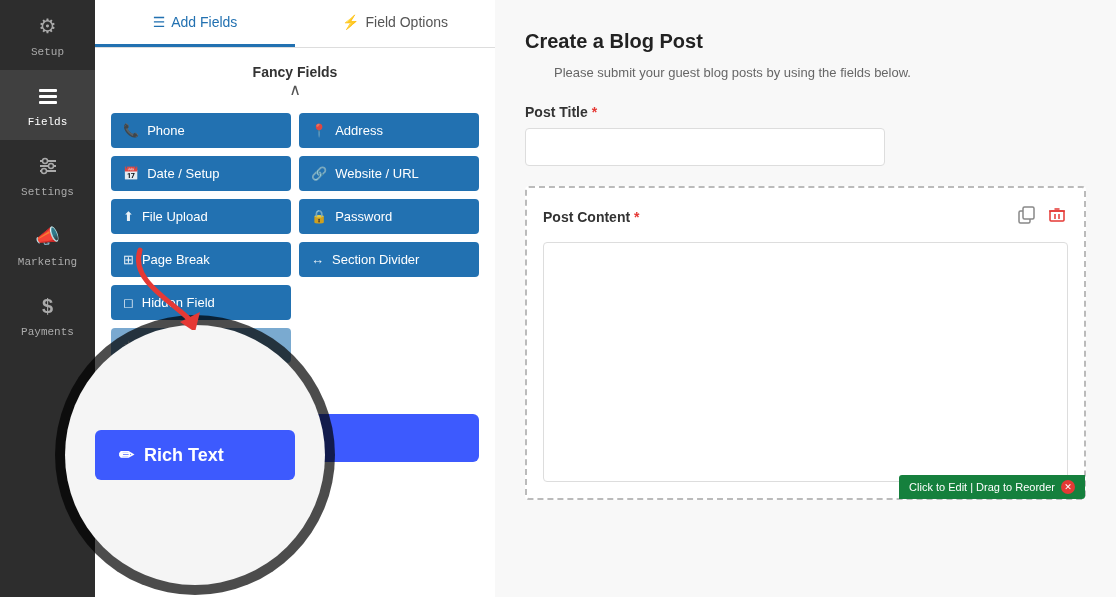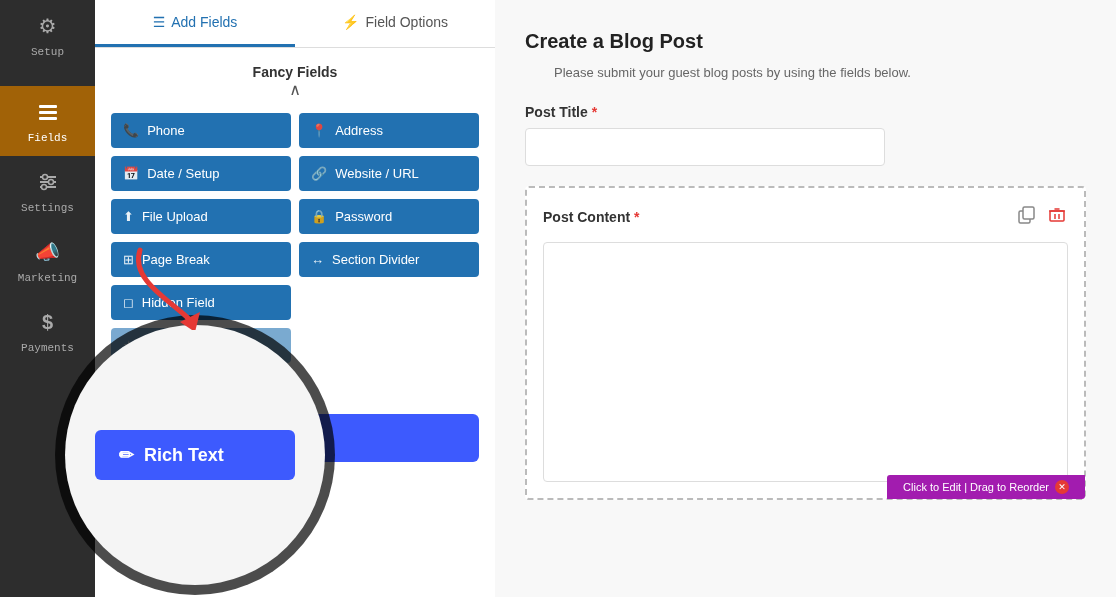--- a/index.html
+++ b/index.html
@@ -19,21 +19,21 @@
       width: 100%;
       display: flex;
       flex-direction: column;
       align-items: center;
       padding: 12px 8px;
       cursor: pointer;
       color: #aaa;
       font-size: 12px;
       gap: 6px;
     }
-    .sidebar-item.active { background: #a16207; color: #fff; margin-top: 16px; }
+    .sidebar-item.active { background: #404040; color: #fff; }
     .sidebar-item .icon-wrap {
       width: 28px; height: 28px;
       display: flex; align-items: center; justify-content: center;
       font-size: 20px;
     }
     .sidebar-item span { font-size: 11px; font-family: Liberation Mono, monospace; }
 
     
     .fields-panel {
       width: 400px;
@@ -197,24 +197,24 @@
       height: 240px;
       border: 1px solid #ddd;
       border-radius: 4px;
       background: #fff;
     }
 
     .click-edit-bar {
       position: absolute;
       bottom: -1px;
       right: -1px;
-      background: #a21caf;
+      background: #15803d;
       color: #fff;
       font-size: 11px;
-      padding: 5px 16px;
+      padding: 5px 10px;
       border-radius: 3px 0 3px 0;
       display: flex;
       align-items: center;
       gap: 6px;
     }
     .click-edit-bar .close-x {
       background: #e53935;
       border-radius: 50%;
       width: 14px; height: 14px;
       display: flex; align-items: center; justify-content: center;

